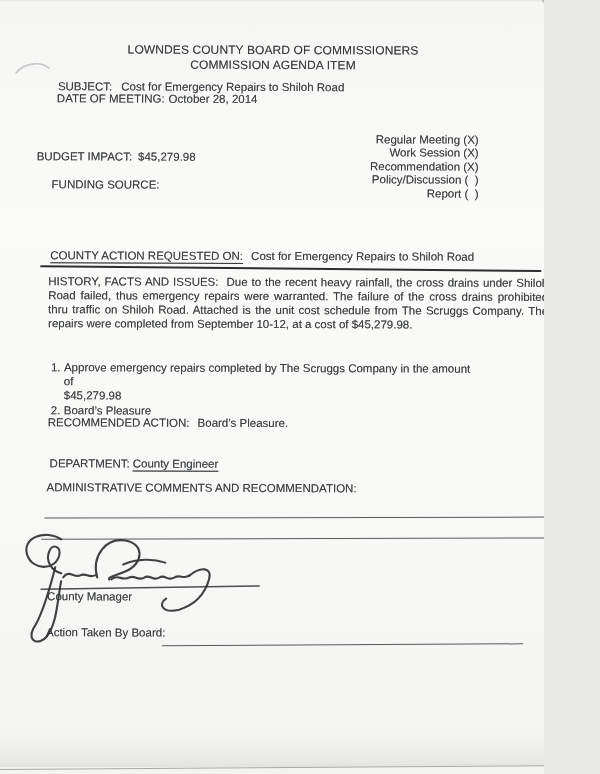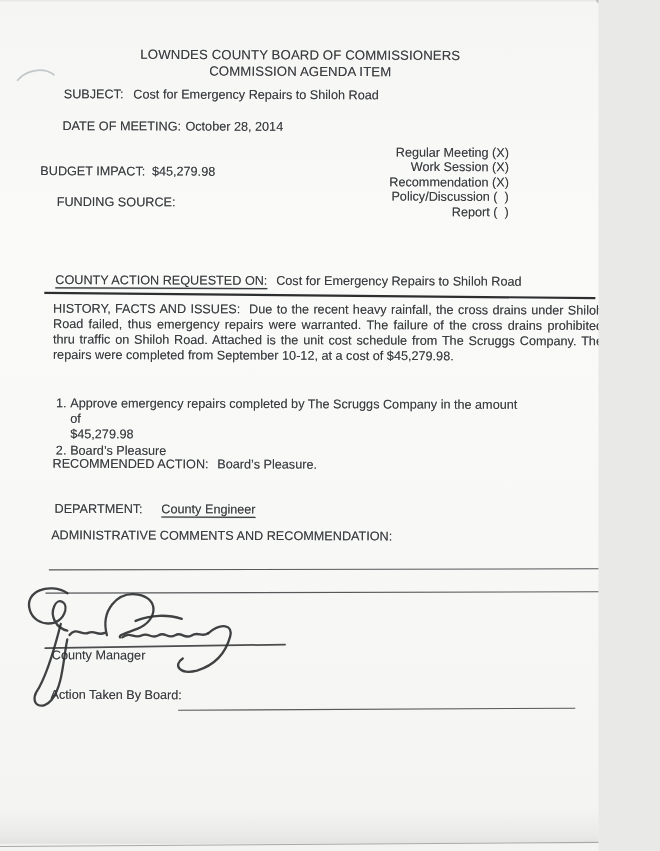--- a/index.html
+++ b/index.html
@@ -8,22 +8,22 @@
     background:linear-gradient(180deg,#f5f5f4 0%,#fafaf9 28%,#f8f8f7 62%,#f4f4f2 96%,#f1f1ef 100%);
     font-family:"Liberation Sans", sans-serif;
     font-size:11.5px;color:#3a3d40;
     text-shadow:0 0 .5px rgba(58,61,64,.55);
   }
   .page::before{content:"";position:absolute;left:0;top:0;right:0;height:2px;
     background:linear-gradient(180deg,rgba(0,0,0,.07),rgba(0,0,0,0));pointer-events:none;}
   .tilt{position:absolute;inset:0;transform:rotate(.2deg);transform-origin:50% 45%;}
   .abs{position:absolute;white-space:nowrap;}
   .header{position:absolute;left:0;top:43px;width:100%;text-align:center;font-size:12px;line-height:15px;letter-spacing:.1px;}
-  .gap9{margin-left:9px;} .gap6{margin-left:6px;} .gap4{margin-left:4px;} .gap8{margin-left:8px;} .gap13{margin-left:17px;}
-  .mlist{position:absolute;right:82px;top:133px;text-align:right;line-height:13.4px;}
+  .gap9{margin-left:9px;} .gap6{margin-left:6px;} .gap4{margin-left:4px;} .gap8{margin-left:8px;} .gap13{margin-left:3px;}
+  .mlist{position:absolute;right:66px;top:133px;text-align:right;line-height:13.4px;}
   .f-row{position:relative;line-height:13.4px;}
   .f-label{margin-left:8px;}
   .splost{position:absolute;left:73px;top:0;white-space:nowrap;}
   .splost .sp-label{margin-left:6px;}
   .u{text-decoration:underline;text-underline-offset:2.5px;text-decoration-thickness:1px;}
   .rule{position:absolute;left:40px;top:266px;width:501px;height:2.4px;background:#2c2e30;transform:rotate(.35deg);transform-origin:0 50%;}
   .history{position:absolute;left:48px;top:276px;width:500px;white-space:normal;text-align:justify;line-height:13.9px;}
   .history .h-label{margin-right:8px;}
   .opt-block{position:absolute;left:51px;top:361px;display:flex;line-height:14px;}
   .opt-label{width:61px;flex:none;}
@@ -55,21 +55,21 @@
 
     <div class="header">
       <div>LOWNDES COUNTY BOARD OF COMMISSIONERS</div>
       <div>COMMISSION AGENDA ITEM</div>
     </div>
 
     <div class="abs" style="left:57px;top:81px;">
       <span>SUBJECT:</span><span class="gap9">Cost for Emergency Repairs to Shiloh Road</span>
     </div>
 
-    <div class="abs" style="left:56px;top:110px;">
+    <div class="abs" style="left:56px;top:93px;">
       <span>DATE OF MEETING:</span><span class="gap4">October 28, 2014</span>
     </div>
 
     <div class="mlist">
       <div><span>Regular Meeting</span> <span>(X)</span></div>
       <div><span>Work Session</span> <span>(X)</span></div>
       <div><span>Recommendation</span> <span>(X)</span></div>
       <div><span>Policy/Discussion</span> <span>(&nbsp;&nbsp;)</span></div>
       <div><span>Report</span> <span>(&nbsp;&nbsp;)</span></div>
     </div>

